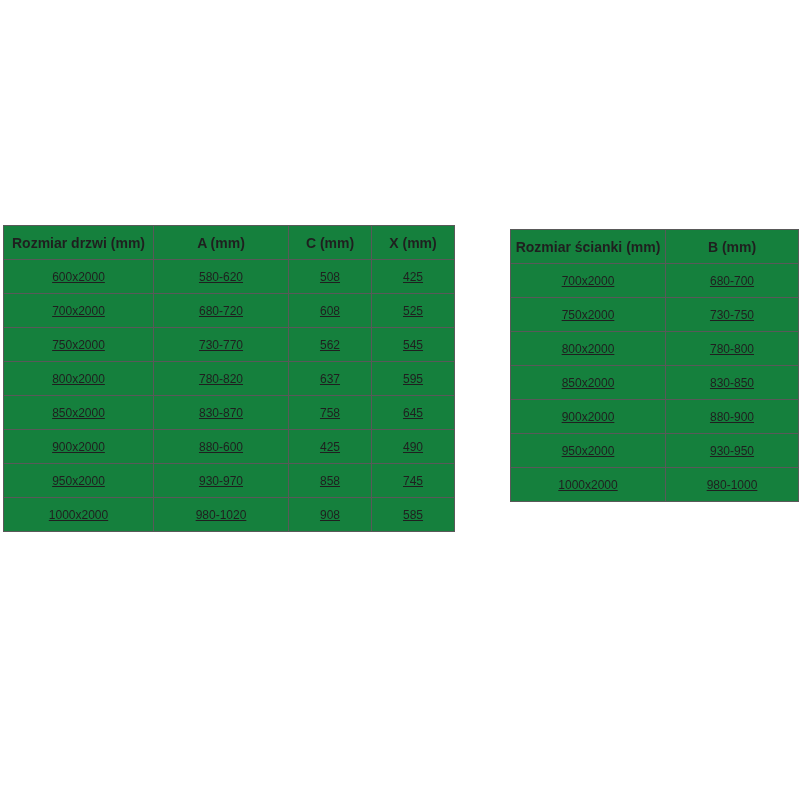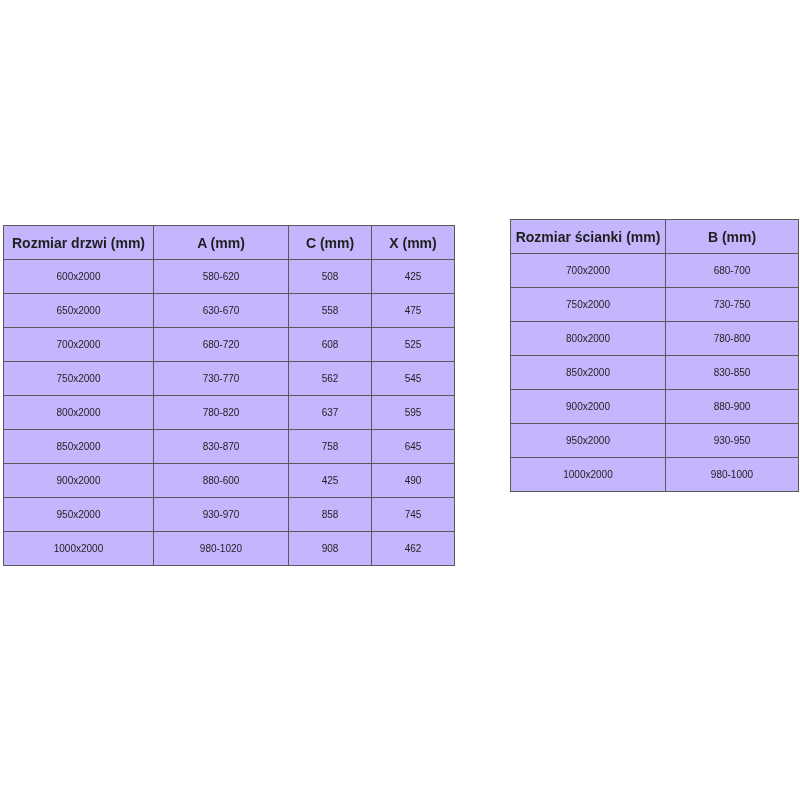--- a/index.html
+++ b/index.html
@@ -15,53 +15,54 @@
     position: relative;
     width: 800px;
     height: 800px;
     background: #ffffff;
     overflow: hidden;
   }
   table.spec {
     position: absolute;
     border-collapse: collapse;
     table-layout: fixed;
-    background: #c4b5fd;
+    background: #15803d;
   }
   table.spec th, table.spec td {
     border: 1px solid #595959;
     text-align: center;
     vertical-align: middle;
     padding: 0;
     height: 33px;
     overflow: hidden;
     white-space: nowrap;
   }
   table.spec th {
     font-size: 14px;
     font-weight: bold;
     color: #1f1f1f;
   }
   table.spec td {
-    font-size: 10px;
+    font-size: 12px;
     font-weight: normal;
     color: #1f1f1f;
+    text-decoration: underline;
   }
   #door-table {
     left: 3px;
     top: 225px;
     width: 451px;
   }
   #door-table col:nth-child(1) { width: 150px; }
   #door-table col:nth-child(2) { width: 135px; }
   #door-table col:nth-child(3) { width: 83px; }
   #door-table col:nth-child(4) { width: 83px; }
   #wall-table {
     left: 510px;
-    top: 219px;
+    top: 229px;
     width: 288px;
   }
   #wall-table col:nth-child(1) { width: 155px; }
   #wall-table col:nth-child(2) { width: 133px; }
 </style>
 </head>
 <body>
 
 <div class="canvas">
 
@@ -79,26 +80,20 @@
         <th>C (mm)</th>
         <th>X (mm)</th>
       </tr>
     </thead>
     <tbody>
       <tr>
         <td>600x2000</td>
         <td>580-620</td>
         <td>508</td>
         <td>425</td>
-      </tr>
-      <tr>
-        <td>650x2000</td>
-        <td>630-670</td>
-        <td>558</td>
-        <td>475</td>
       </tr>
       <tr>
         <td>700x2000</td>
         <td>680-720</td>
         <td>608</td>
         <td>525</td>
       </tr>
       <tr>
         <td>750x2000</td>
         <td>730-770</td>
@@ -126,21 +121,21 @@
       <tr>
         <td>950x2000</td>
         <td>930-970</td>
         <td>858</td>
         <td>745</td>
       </tr>
       <tr>
         <td>1000x2000</td>
         <td>980-1020</td>
         <td>908</td>
-        <td>462</td>
+        <td>585</td>
       </tr>
     </tbody>
   </table>
 
   <table class="spec" id="wall-table">
     <colgroup>
         <col>
         <col>
       </colgroup>
     <thead>

